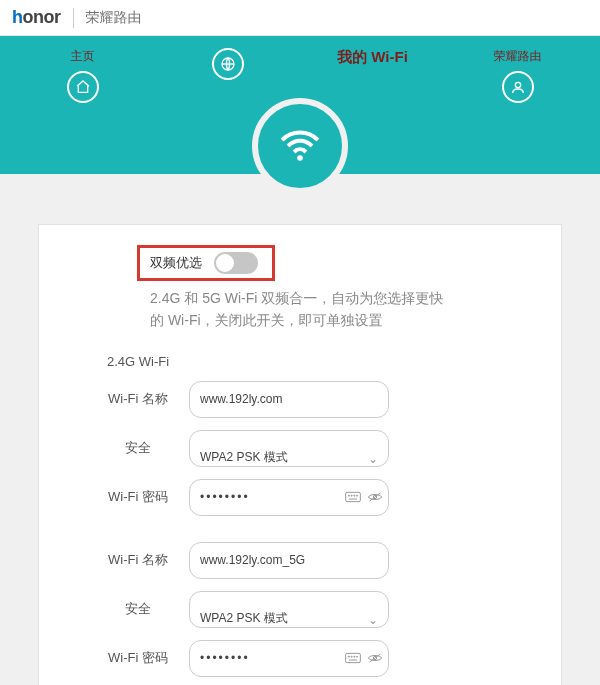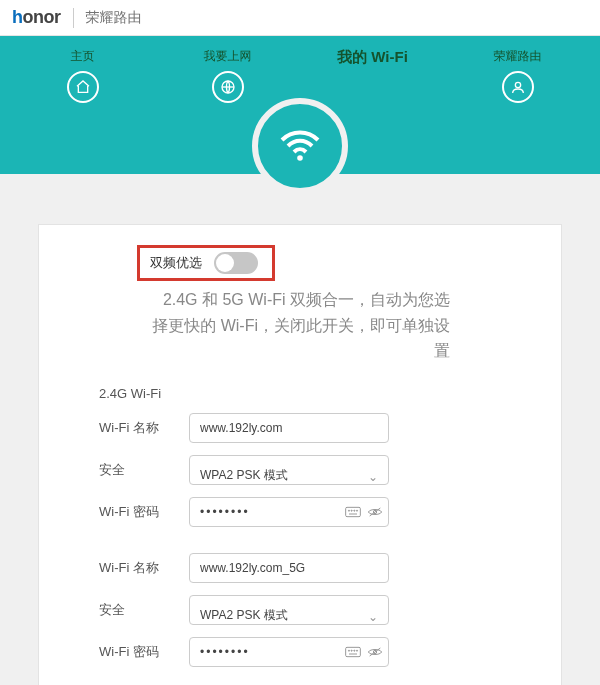--- a/index.html
+++ b/index.html
@@ -39,21 +39,21 @@
     height: 138px;
   }
   .nav {
     display: flex;
     justify-content: space-between;
     padding: 12px 10px 0 10px;
   }
   .nav-item {
     flex: 1;
     text-align: center;
-    color: #14532d;
+    color: #7f1d1d;
     font-size: 12px;
     cursor: pointer;
   }
   .nav-item .label { margin-bottom: 6px; display: block; }
   .nav-item .icon-circle {
     width: 32px; height: 32px;
     border: 2px solid #fff;
     border-radius: 50%;
     margin: 0 auto;
     display: flex; align-items: center; justify-content: center;
@@ -84,34 +84,34 @@
     border: 3px solid #d43a2f;
     display: inline-flex;
     align-items: center;
     gap: 12px;
     padding: 4px 14px 4px 10px;
     margin-left: 38px;
     margin-bottom: 6px;
   }
   .help-text {
     color: #888;
-    font-size: 16px;
-    text-align: right;
+    font-size: 14px;
+    text-align: left;
     line-height: 1.6;
     max-width: 300px;
     margin: 0 auto 22px auto;
   }
   .row {
     display: flex;
     align-items: center;
     margin-bottom: 12px;
   }
   .row .lbl {
     width: 90px;
-    text-align: left;
+    text-align: center;
     color: #555;
     font-size: 13px;
     padding-right: 12px;
   }
   .row .ctrl { flex: 1; }
   .section-gap { height: 14px; }
 
   
   .toggle {
     width: 44px; height: 22px;
@@ -124,23 +124,23 @@
   .toggle .knob {
     width: 18px; height: 18px; background: #fff;
     border-radius: 50%;
     position: absolute; top: 2px;
   }
   .toggle.off .knob { left: 2px; }
   .toggle.on  .knob { right: 2px; }
 
   
   .text-input, .select-input {
-    width: 200px; height: 30px;
+    width: 200px; height: 37px;
     border: 1px solid #ccc;
-    border-radius: 4px;
+    border-radius: 12px;
     padding: 0 10px;
     font-size: 12px;
     color: #444;
     display: flex; align-items: center;
     justify-content: space-between;
     background: #fff;
   }
   .select-input { cursor: pointer; align-items: flex-end; }
   .chevron { color: #999; font-size: 12px; }
   .pwd-wrap {
@@ -183,21 +183,20 @@
     <div class="nav-item">
       <span class="label">主页</span>
       <span class="icon-circle">
         <svg width="16" height="16" viewBox="0 0 24 24" fill="none" stroke="#fff" stroke-width="2">
             <path d="M3 11l9-8 9 8"></path>
             <path d="M5 10v10h14V10"></path>
           </svg>
       </span>
     </div>
     <div class="nav-item">
-      <span class="label">我要上网</span>
       <span class="icon-circle">
         <svg width="16" height="16" viewBox="0 0 24 24" fill="none" stroke="#fff" stroke-width="2">
             <circle cx="12" cy="12" r="9"></circle>
             <path d="M3 12h18"></path>
             <path d="M12 3c3 3 3 15 0 18"></path>
             <path d="M12 3c-3 3-3 15 0 18"></path>
           </svg>
       </span>
     </div>
     <div class="nav-item center">

